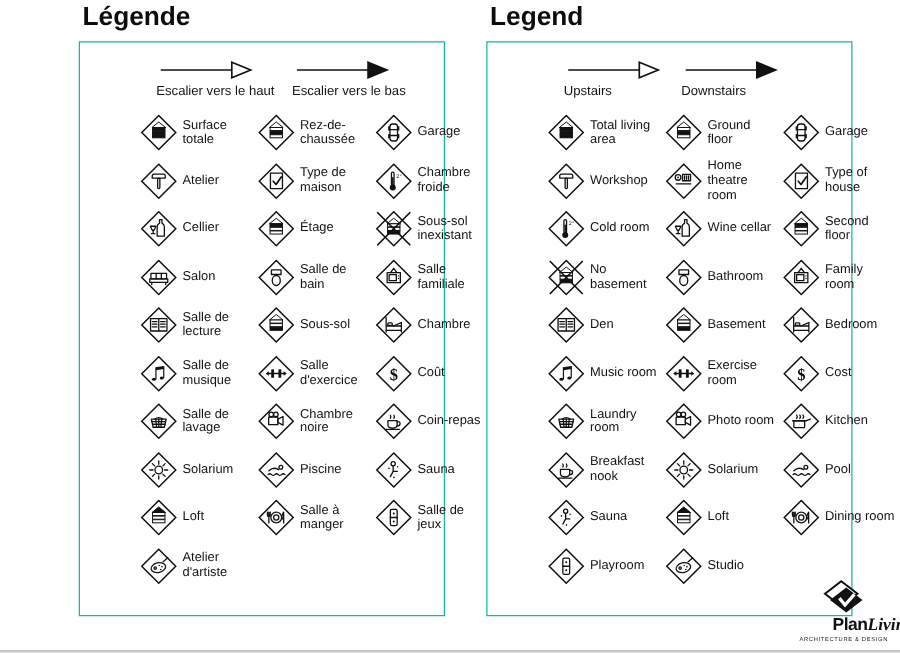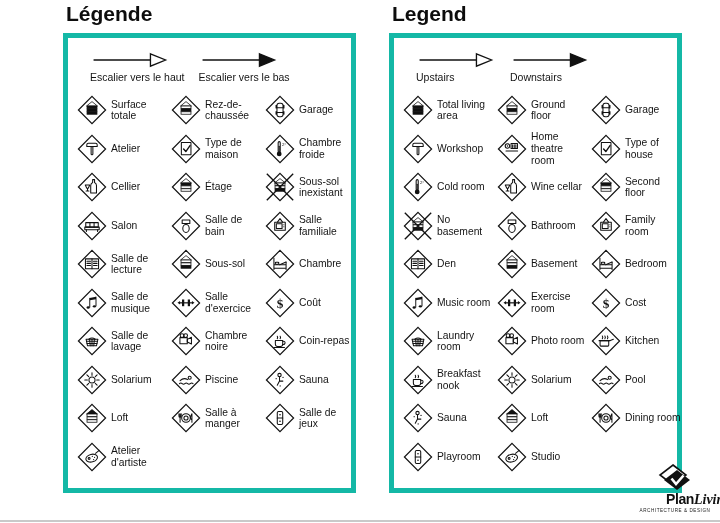--- a/index.html
+++ b/index.html
@@ -1,21 +1,21 @@
 <!DOCTYPE html>
 <html><head>
 <meta charset="utf-8">
 <style>
   html,body{margin:0;padding:0;background:#fff;}
   .page{position:relative;width:720px;height:523px;background:#ffffff;overflow:hidden;
         font-family:"Liberation Sans",sans-serif;color:#111;}
   .panel-wrap{position:absolute;top:2px;width:293px;}
   .panel-wrap.fr{left:63px;} .panel-wrap.en{left:389px;}
   .panel-title{margin:0 0 7px 3px;font-size:21px;font-weight:bold;letter-spacing:0;color:#0d0d0d;}
-  .panel-box{border:5px solid #14b8a6;height:460px;box-sizing:border-box;background:#fff;}
+  .panel-box{border:1px solid #14b8a6;height:460px;box-sizing:border-box;background:#fff;padding-left:39px;}
   .arrow-row{display:flex;gap:14px;padding:14px 0 0 22px;}
   .arrow-block{display:flex;flex-direction:column;}
   .arrow-block svg{display:block;}
   .arrow-label{font-size:10.5px;margin-top:3px;white-space:nowrap;color:#141414;}
   .grid{display:grid;grid-template-columns:repeat(3,94px);grid-auto-rows:38.5px;
         padding:8px 0 0 8px;}
   .cell{display:flex;align-items:center;gap:3px;overflow:hidden;}
   .dicon{flex:0 0 32px;width:32px;height:32px;}
   .dicon svg{display:block;width:32px;height:32px;}
   .cell-label{width:56px;font-size:10.3px;line-height:1.12;color:#141414;}

